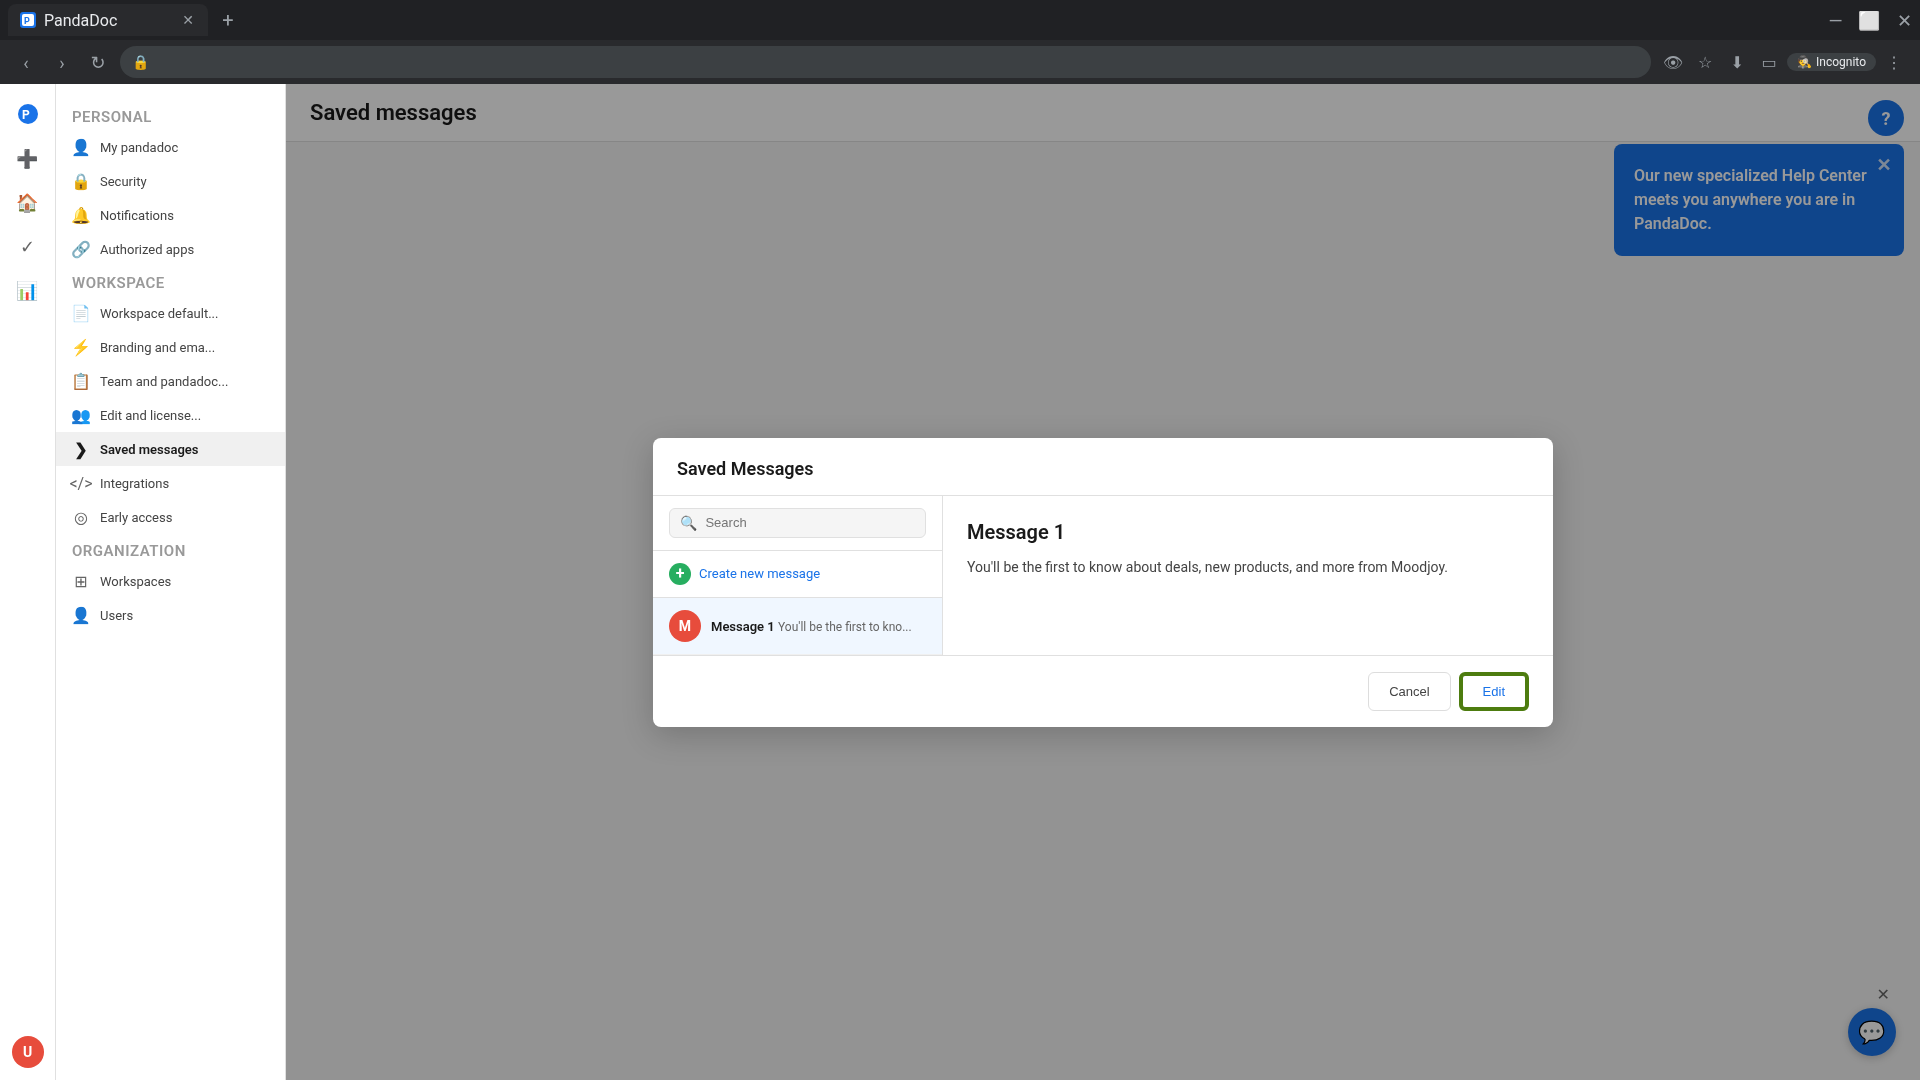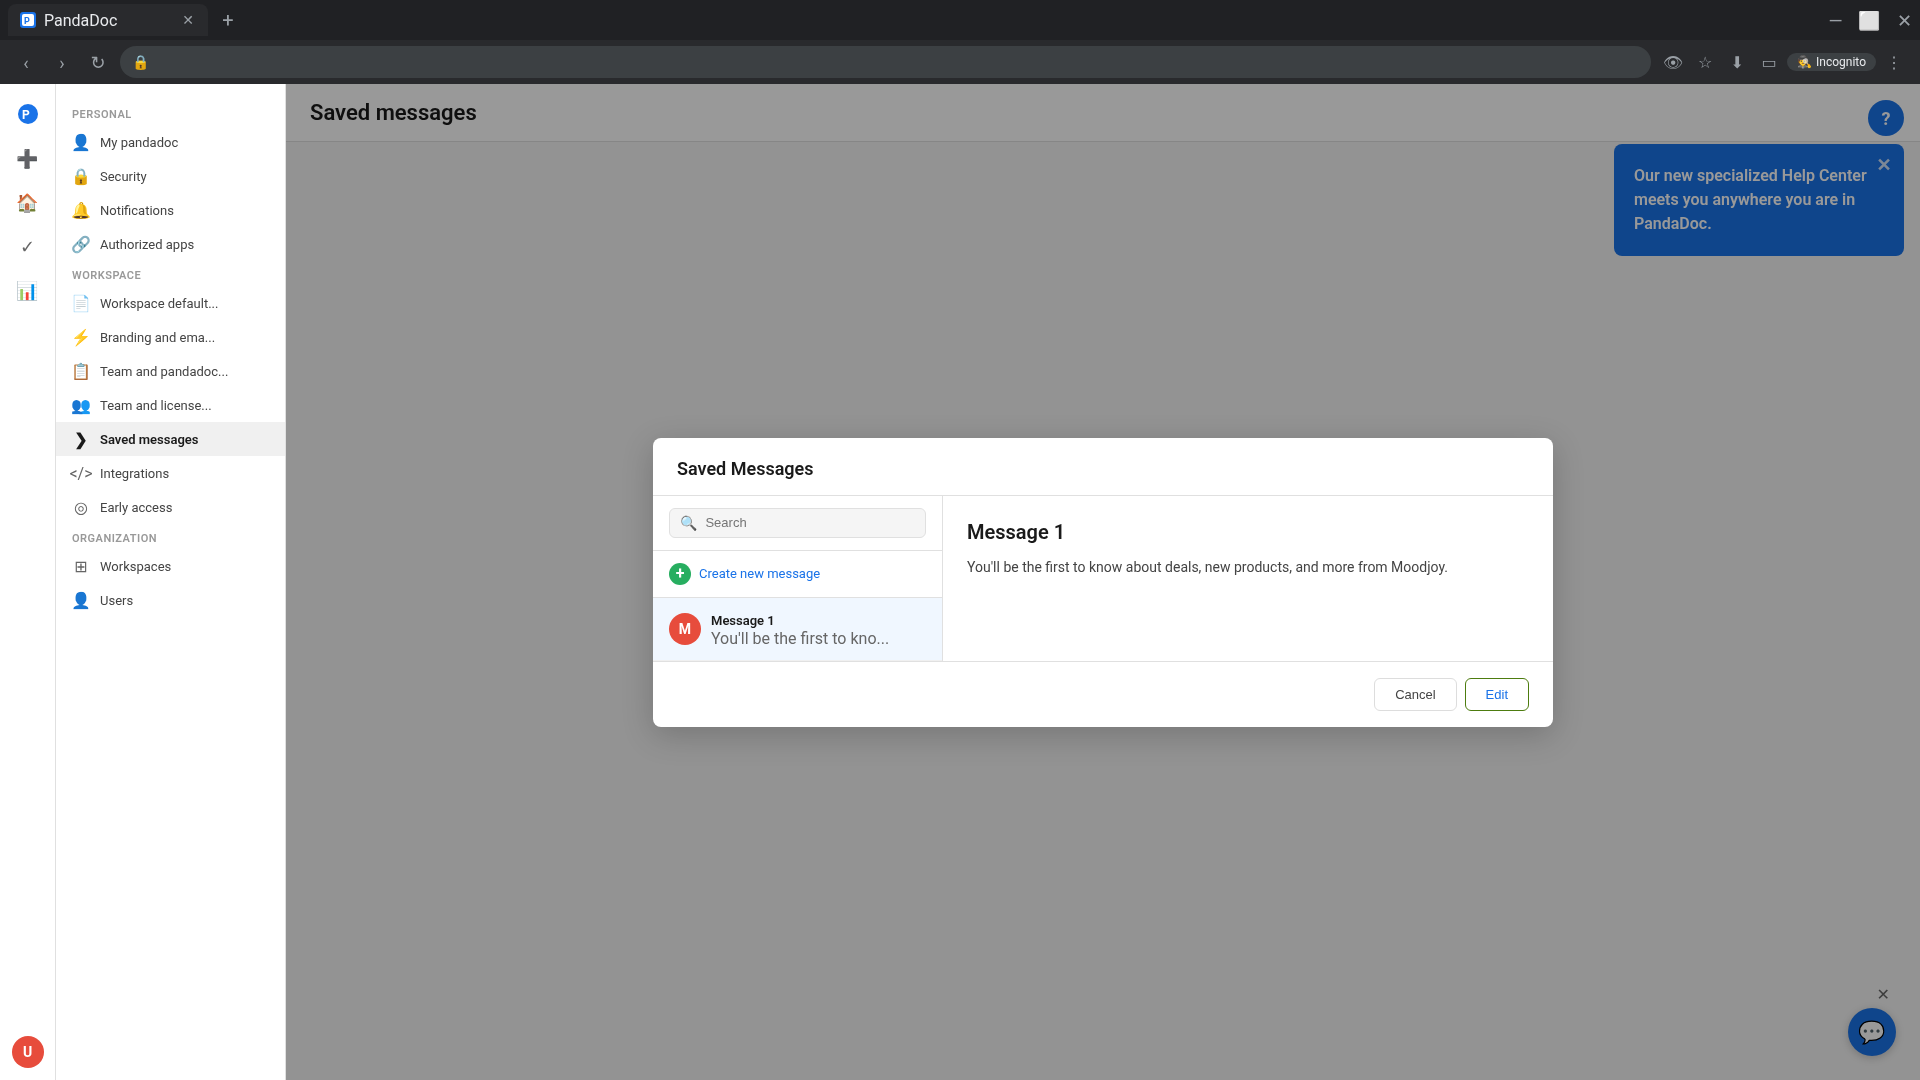--- a/index.html
+++ b/index.html
@@ -27,21 +27,21 @@
     .incognito-badge { background: #3c4043; border-radius: 12px; padding: 2px 10px; color: #e8eaed; font-size: 12px; display: flex; align-items: center; gap: 4px; cursor: pointer; }
 
     
     .app-content { flex: 1; display: flex; background: #f0f0f0; position: relative; }
     .left-rail { width: 56px; background: #fff; border-right: 1px solid #e0e0e0; display: flex; flex-direction: column; align-items: center; padding: 12px 0; gap: 8px; z-index: 1; }
     .rail-icon { width: 36px; height: 36px; border-radius: 8px; display: flex; align-items: center; justify-content: center; color: #666; font-size: 18px; cursor: pointer; }
     .rail-avatar { width: 32px; height: 32px; border-radius: 50%; background: #e74c3c; display: flex; align-items: center; justify-content: center; color: white; font-size: 14px; font-weight: bold; margin-top: auto; cursor: pointer; }
 
     .sidebar { width: 230px; background: #fff; border-right: 1px solid #e0e0e0; padding: 16px 0; overflow-y: auto; }
     .sidebar-header { padding: 0 16px 16px; font-size: 18px; font-weight: 600; color: #1a1a1a; }
-    .sidebar-section-label { padding: 8px 16px 4px; font-size: 11px; font-weight: 600; color: #999; text-transform: uppercase; letter-spacing: 0.5px; }
+    .sidebar-section-label { padding: 8px 16px 4px; font-size: 15px; font-weight: 600; color: #999; text-transform: uppercase; letter-spacing: 0.5px; }
     .sidebar-item { display: flex; align-items: center; padding: 8px 16px; gap: 10px; cursor: pointer; color: #444; font-size: 13px; border-radius: 0; }
     .sidebar-item.active { background: #f0f0f0; font-weight: 600; color: #1a1a1a; }
     .sidebar-item .si-icon { width: 18px; height: 18px; display: flex; align-items: center; justify-content: center; color: #666; font-size: 16px; }
     .sidebar-item.active .si-icon { color: #1a1a1a; }
 
     
     .main-content { flex: 1; padding: 0; background: #f5f5f5; position: relative; }
     .main-header { background: #fff; padding: 16px 24px; border-bottom: 1px solid #e0e0e0; }
     .main-header h1 { font-size: 22px; font-weight: 600; color: #1a1a1a; }
 
@@ -67,33 +67,33 @@
     .search-input-wrap { display: flex; align-items: center; gap: 8px; background: #f5f5f5; border: 1px solid #e0e0e0; border-radius: 6px; padding: 6px 10px; }
     .search-icon { color: #999; font-size: 14px; }
     .search-input { border: none; background: transparent; outline: none; font-size: 13px; color: #333; width: 100%; }
     .create-new-btn { display: flex; align-items: center; gap: 8px; padding: 12px 16px; cursor: pointer; color: #1a73e8; font-size: 13px; border-bottom: 1px solid #e0e0e0; }
     .create-icon { width: 22px; height: 22px; background: #27ae60; border-radius: 50%; display: flex; align-items: center; justify-content: center; color: white; font-size: 16px; font-weight: bold; }
     .message-list { flex: 1; overflow-y: auto; }
     .message-list-item { display: flex; align-items: center; gap: 10px; padding: 12px 16px; cursor: pointer; border-bottom: 1px solid #f0f0f0; background: #f0f7ff; }
     .message-avatar { width: 32px; height: 32px; border-radius: 50%; background: #e74c3c; flex-shrink: 0; overflow: hidden; display: flex; align-items: center; justify-content: center; color: white; font-size: 14px; font-weight: bold; }
     .message-item-content { flex: 1; min-width: 0; }
     .message-item-name { font-size: 13px; font-weight: 600; color: #1a1a1a; }
-    .message-item-preview { font-size: 16px; color: #666; white-space: nowrap; overflow: hidden; text-overflow: ellipsis; display: inline; }
+    .message-item-preview { font-size: 12px; color: #666; white-space: nowrap; overflow: hidden; text-overflow: ellipsis; display: inline; }
 
     
     .modal-right { flex: 1; display: flex; flex-direction: column; padding: 24px; }
     .message-detail-title { font-size: 20px; font-weight: 600; color: #1a1a1a; margin-bottom: 12px; }
     .message-detail-body { font-size: 14px; color: #444; line-height: 1.6; }
     .modal-footer { display: flex; justify-content: space-between; align-items: flex-end; padding: 16px 24px; border-top: 1px solid #e0e0e0; margin-top: auto; }
 
     
     .modal-actions-left { display: flex; gap: 8px; }
     .modal-actions-right { display: flex; gap: 8px; }
     .btn-cancel { background: #fff; border: 1px solid #ddd; border-radius: 6px; padding: 8px 20px; font-size: 13px; color: #444; cursor: pointer; }
-    .btn-edit { background: #fff; border: 1px solid #4d7c0f; border-radius: 6px; padding: 8px 20px; font-size: 13px; color: #1a73e8; cursor: pointer; font-weight: 500; }
+    .btn-edit { background: #fff; border: 4px solid #4d7c0f; border-radius: 6px; padding: 8px 20px; font-size: 13px; color: #1a73e8; cursor: pointer; font-weight: 500; }
 
     
     .chat-btn { position: absolute; bottom: 24px; right: 24px; width: 48px; height: 48px; background: #1a73e8; border-radius: 50%; display: flex; align-items: center; justify-content: center; color: white; font-size: 22px; cursor: pointer; z-index: 5; box-shadow: 0 2px 8px rgba(0,0,0,0.2); }
     .close-chat { position: absolute; bottom: 76px; right: 30px; color: #666; font-size: 16px; cursor: pointer; z-index: 5; }
   </style>
 </head>
 <body>
 
 <div class="browser-frame">
 
@@ -182,21 +182,21 @@
       <div class="sidebar-item">
         <span class="si-icon">⚡</span>
         <span>Branding and ema...</span>
       </div>
       <div class="sidebar-item">
         <span class="si-icon">📋</span>
         <span>Team and pandadoc...</span>
       </div>
       <div class="sidebar-item">
         <span class="si-icon">👥</span>
-        <span>Team and license...</span>
+        <span>Edit and license...</span>
       </div>
       <div class="sidebar-item active">
         <span class="si-icon">❯</span>
         <span>Saved messages</span>
       </div>
       <div class="sidebar-item">
         <span class="si-icon">&lt;/&gt;</span>
         <span>Integrations</span>
       </div>
       <div class="sidebar-item">

